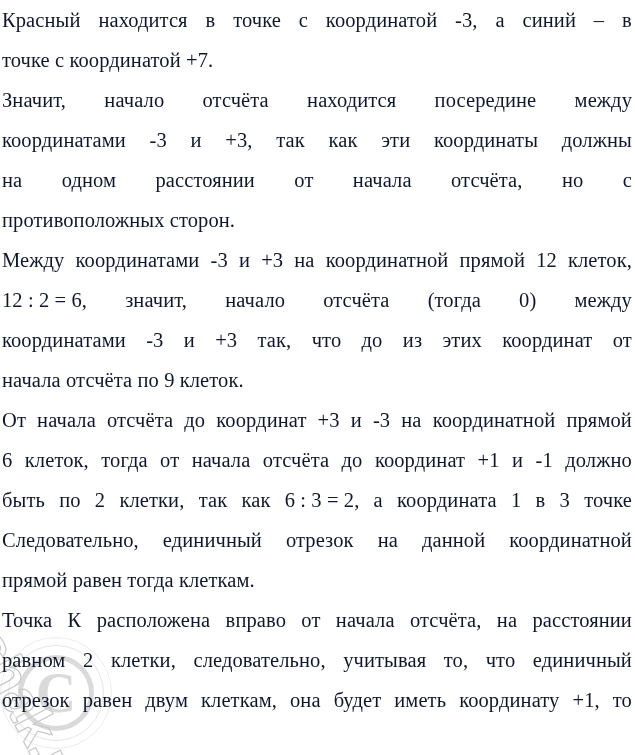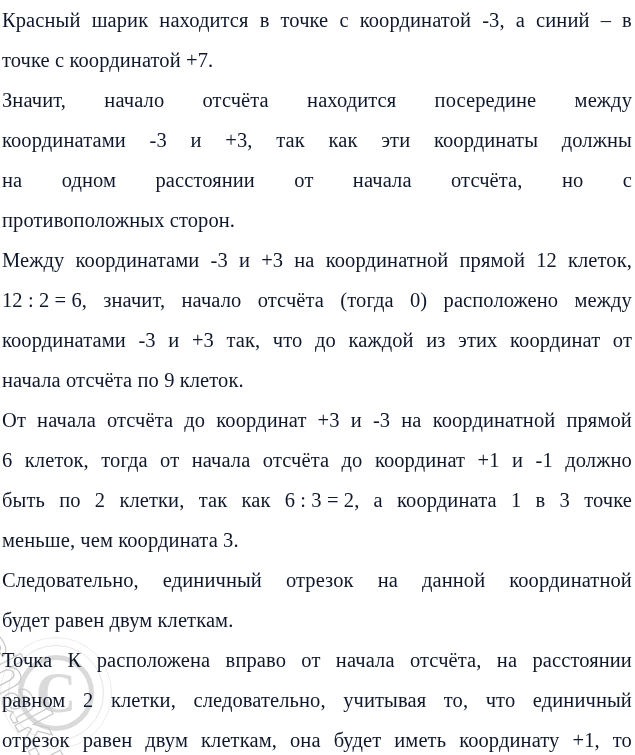--- a/index.html
+++ b/index.html
@@ -120,21 +120,20 @@
   <div class="watermark">
     <div class="wm-ring2"></div>
     <div class="wm-ring"></div>
     <div class="wm-copy"></div>
     <div class="wm-text">reshak.ru</div>
   </div>
 
   <div class="body-text">
     <div class="line just">
         <span>Красный</span>
-        <span>шарик</span>
         <span>находится</span>
         <span>в</span>
         <span>точке</span>
         <span>с</span>
         <span>координатой</span>
         <span>-3,</span>
         <span>а</span>
         <span>синий</span>
         <span>–</span>
         <span>в</span>
@@ -182,32 +181,30 @@
         <span>12</span>
         <span>клеток,</span>
       </div>
     <div class="line just">
         <span>12 : 2 = 6,</span>
         <span>значит,</span>
         <span>начало</span>
         <span>отсчёта</span>
         <span>(тогда</span>
         <span>0)</span>
-        <span>расположено</span>
         <span>между</span>
       </div>
     <div class="line just">
         <span>координатами</span>
         <span>-3</span>
         <span>и</span>
         <span>+3</span>
         <span>так,</span>
         <span>что</span>
         <span>до</span>
-        <span>каждой</span>
         <span>из</span>
         <span>этих</span>
         <span>координат</span>
         <span>от</span>
       </div>
     <div class="line last">начала отсчёта по 9 клеток.</div>
     <div class="line just">
         <span>От</span>
         <span>начала</span>
         <span>отсчёта</span>
@@ -242,30 +239,29 @@
         <span>так</span>
         <span>как</span>
         <span>6 : 3 = 2,</span>
         <span>а</span>
         <span>координата</span>
         <span>1</span>
         <span>в</span>
         <span>3</span>
         <span>точке</span>
       </div>
-    <div class="line last">меньше, чем координата 3.</div>
     <div class="line just">
         <span>Следовательно,</span>
         <span>единичный</span>
         <span>отрезок</span>
         <span>на</span>
         <span>данной</span>
         <span>координатной</span>
       </div>
-    <div class="line last">будет равен двум клеткам.</div>
+    <div class="line last">прямой равен тогда клеткам.</div>
     <div class="line just">
         <span>Точка</span>
         <span>К</span>
         <span>расположена</span>
         <span>вправо</span>
         <span>от</span>
         <span>начала</span>
         <span>отсчёта,</span>
         <span>на</span>
         <span>расстоянии</span>

